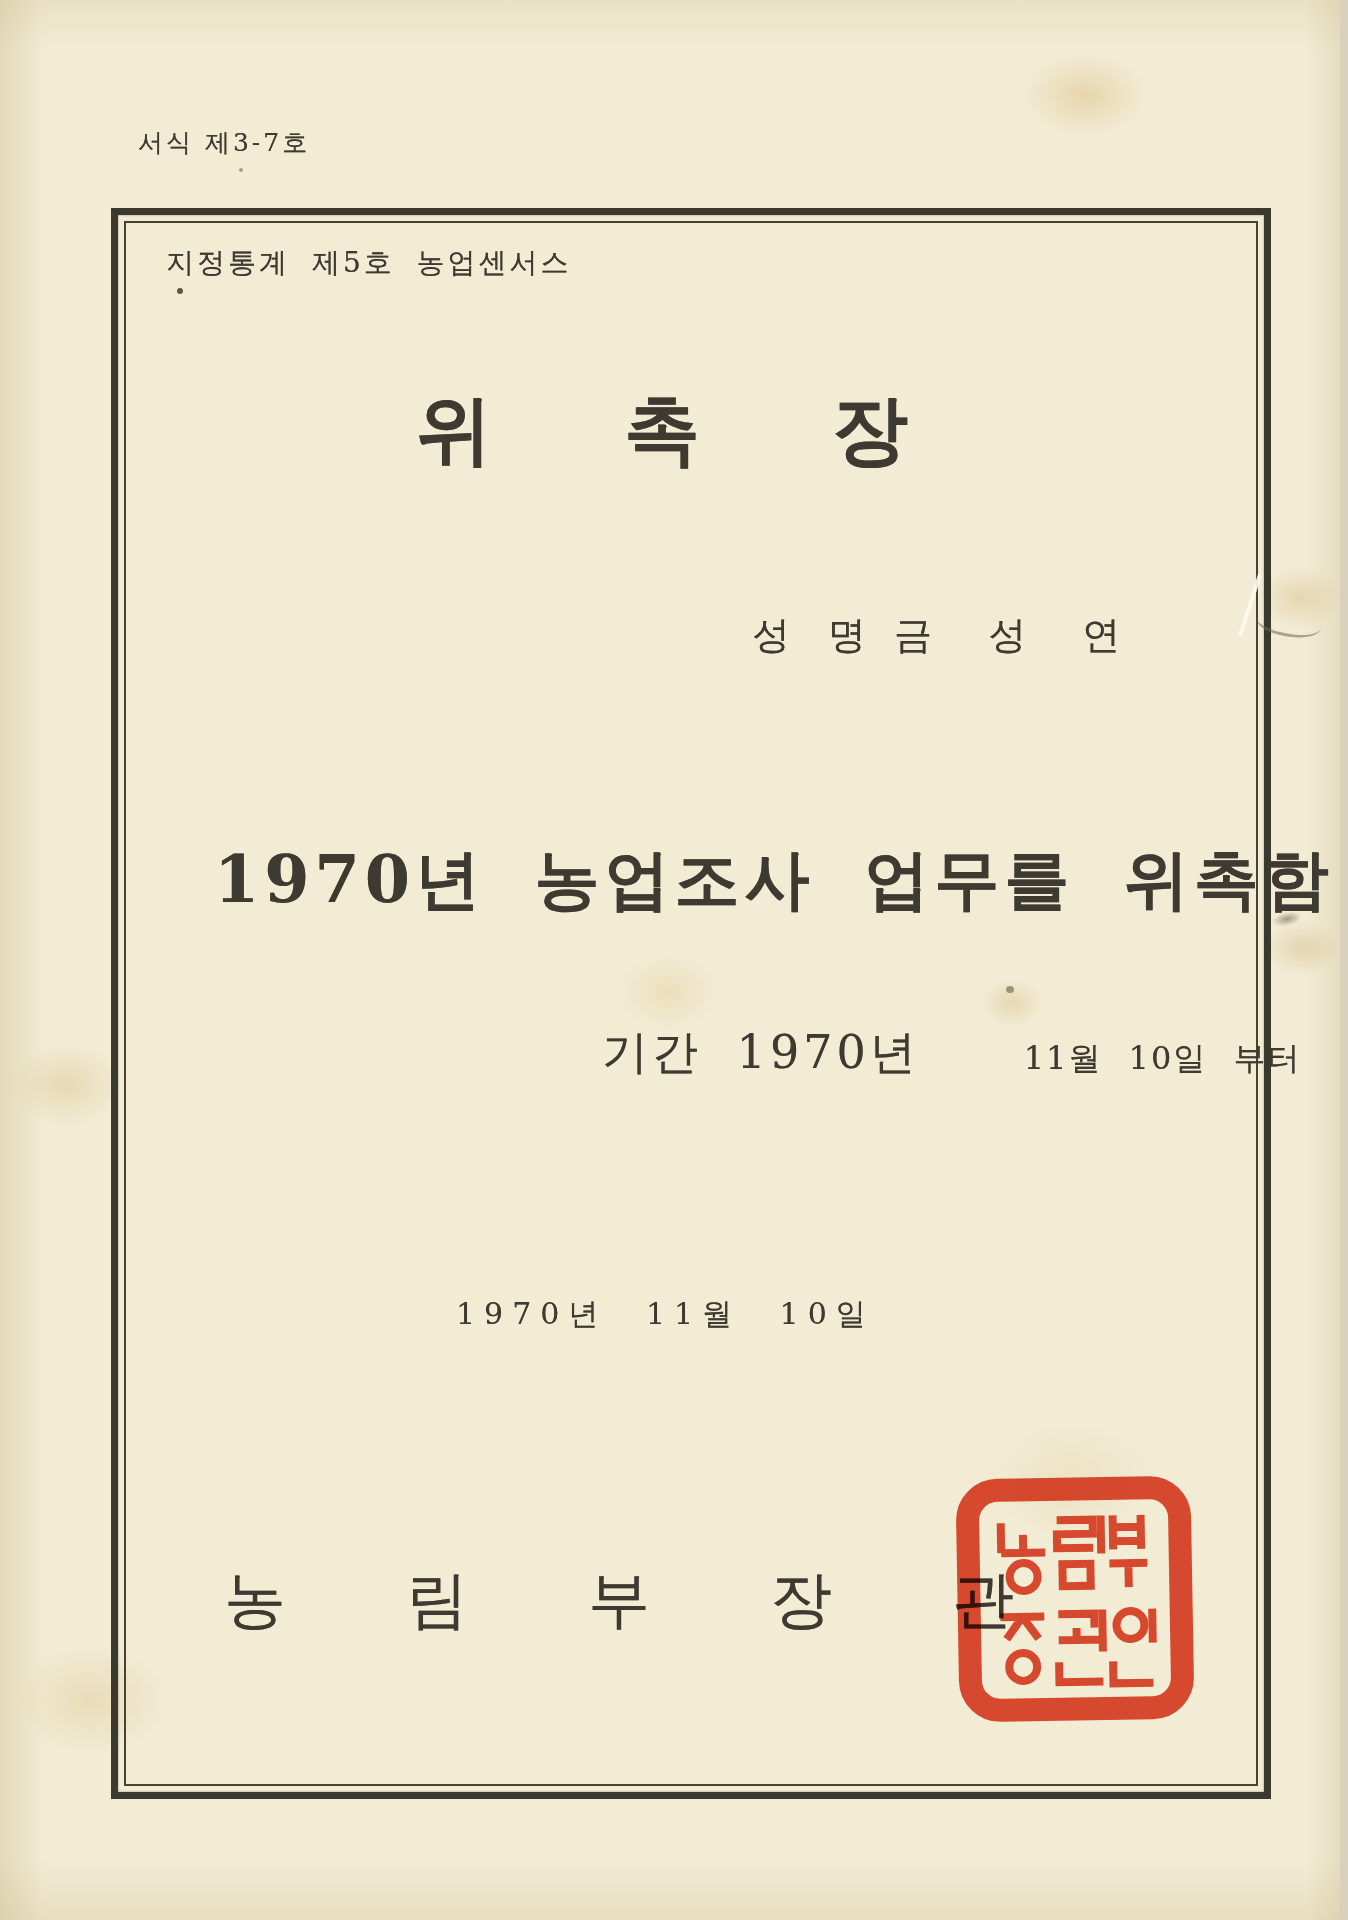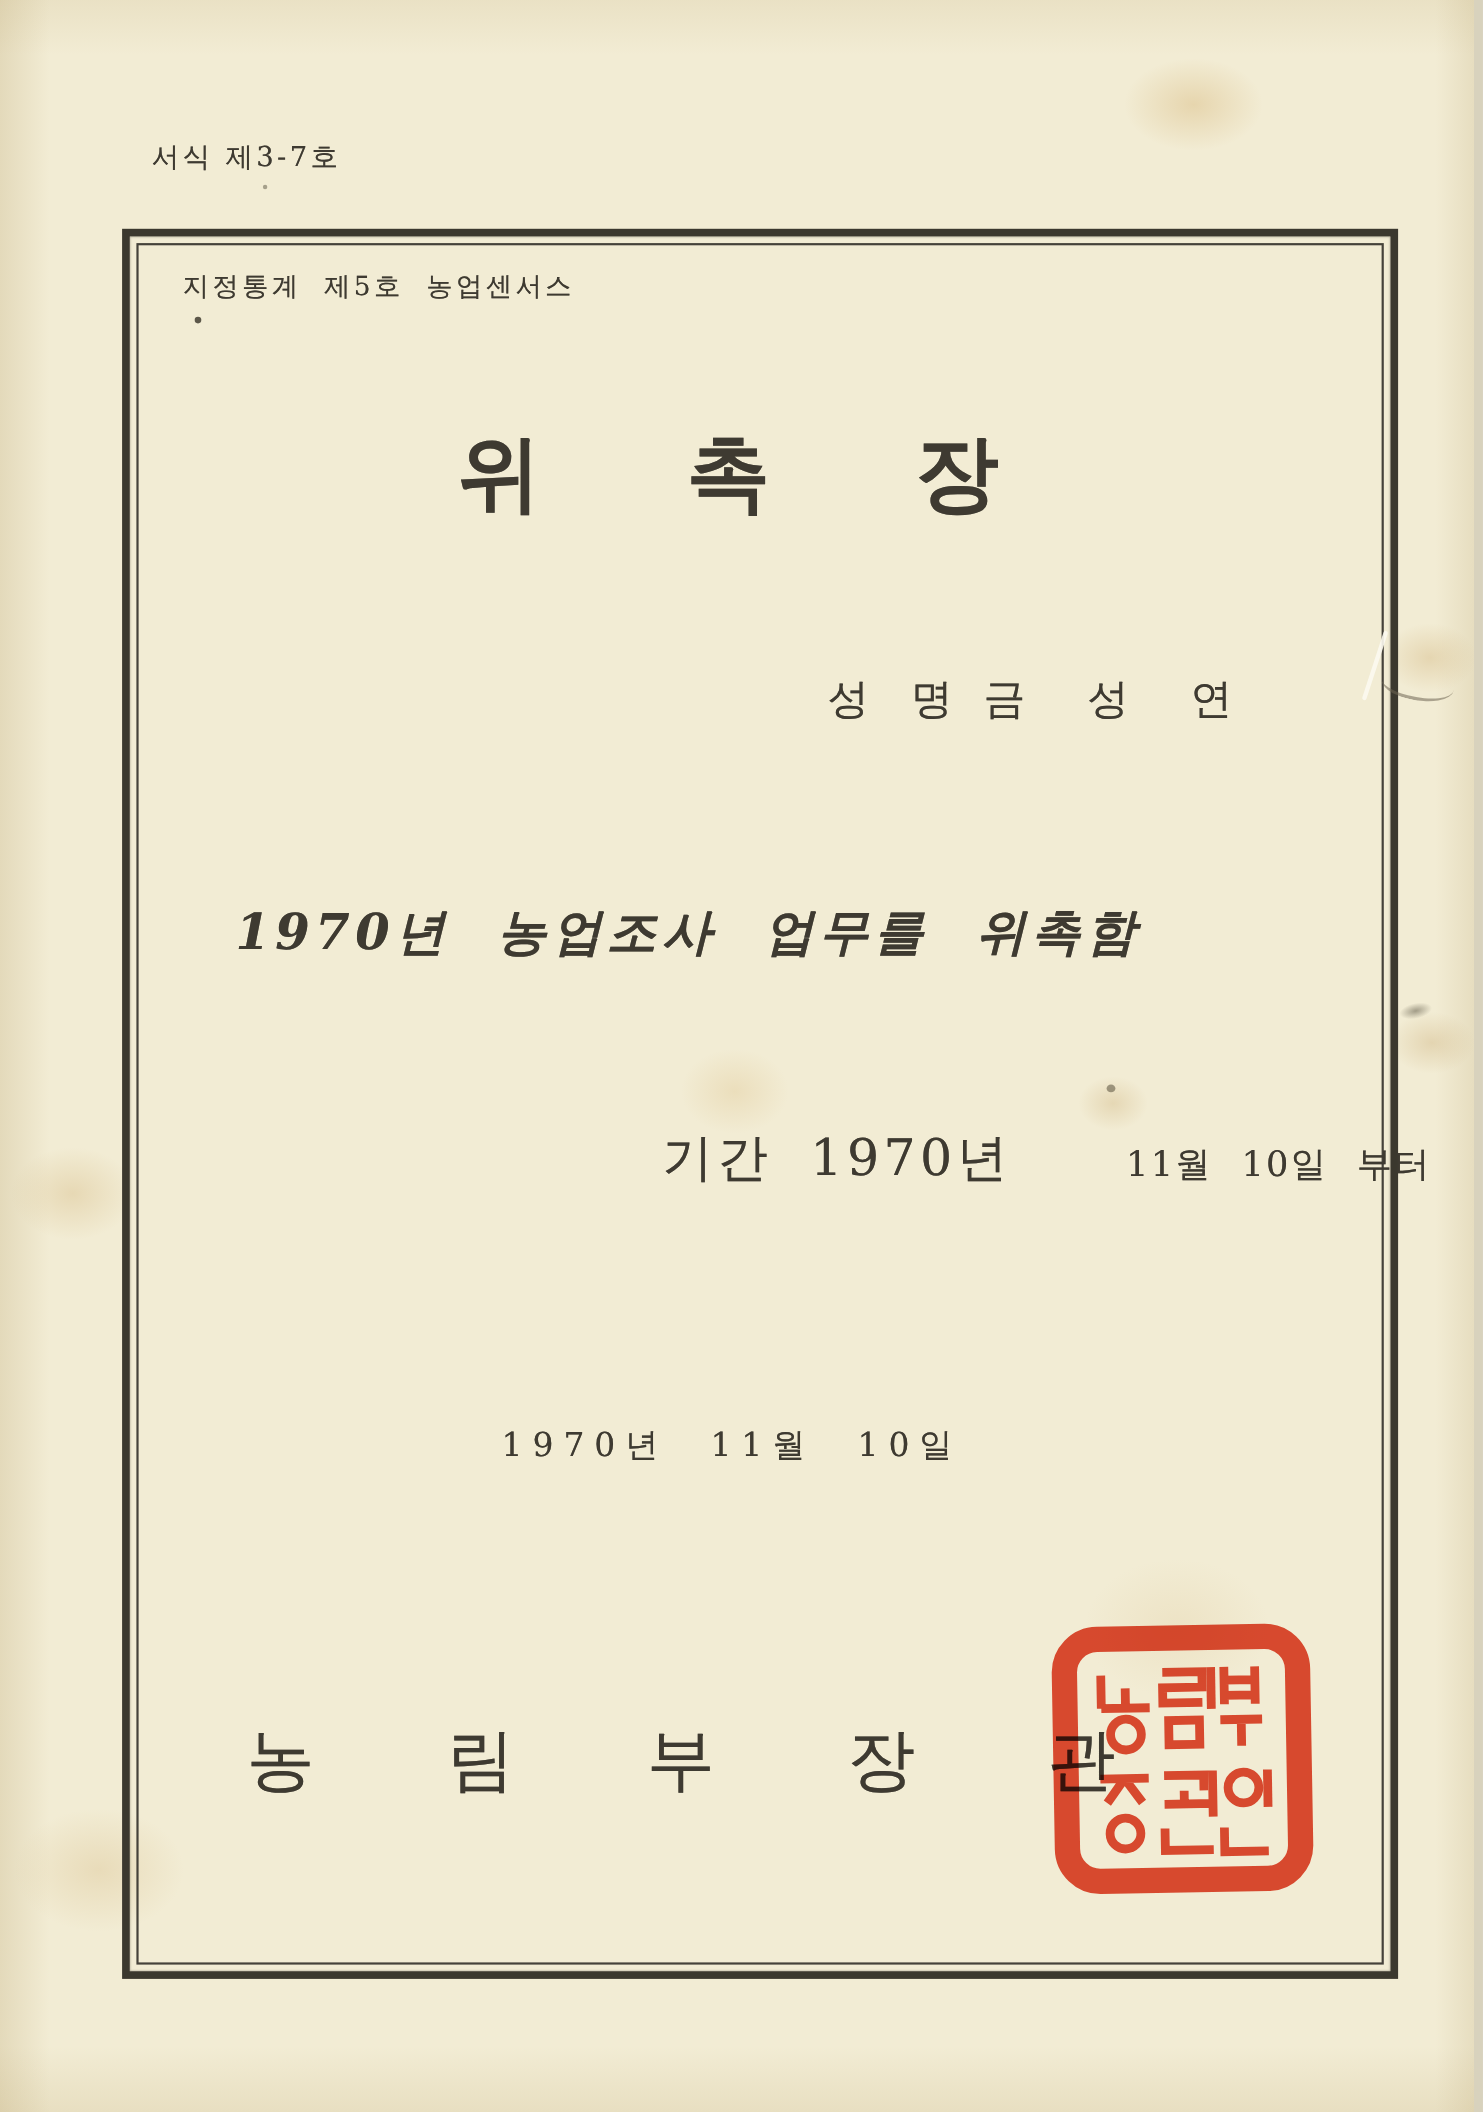--- a/index.html
+++ b/index.html
@@ -31,29 +31,29 @@
   .frame{
     left:111px;top:208px;width:1146px;height:1577px;
     border:7px solid #3b382e;
     box-shadow:inset 0 0 2px rgba(59,56,46,.6);
   }
   .frame-inner{
     position:absolute;left:6px;top:6px;right:6px;bottom:6px;
     border:2px solid #45423a;
   }
 
-  .census-label{left:166px;top:244px;font-size:24px;letter-spacing:3px;word-spacing:10px;}
+  .census-label{left:166px;top:244px;font-size:28px;letter-spacing:3px;word-spacing:10px;}
 
   .title{left:416px;top:380px;font-size:76px;font-weight:700;letter-spacing:132px;white-space:nowrap;}
 
   .name-row{left:752px;top:610px;font-size:38px;white-space:nowrap;display:flex;}
   .name-label{word-spacing:14px;letter-spacing:6px;}
   .name-value{margin-left:22px;word-spacing:36px;letter-spacing:4px;}
 
-  .statement{left:214px;top:818px;font-size:45px;font-weight:700;letter-spacing:5px;word-spacing:22px;white-space:nowrap;font-style:italic;}
+  .statement{left:214px;top:836px;font-size:65px;font-weight:700;letter-spacing:5px;word-spacing:22px;white-space:nowrap;}
 
   .period-row{left:602px;top:998px;display:flex;white-space:nowrap;align-items:flex-end;}
   .period-label{font-size:46px;padding-top:24px;letter-spacing:4px;word-spacing:16px;}
   .period-lines{margin-left:104px;font-size:32px;line-height:52px;letter-spacing:2px;word-spacing:14px;}
 
   .issue-date{left:456px;top:1294px;font-size:30px;letter-spacing:9px;word-spacing:20px;white-space:nowrap;}
 
   .issuer{left:224px;top:1558px;font-size:62px;letter-spacing:120px;white-space:nowrap;}
 
   .seal{left:956px;top:1476px;width:238px;height:246px;transform:rotate(-1deg);mix-blend-mode:multiply;opacity:.95;}

